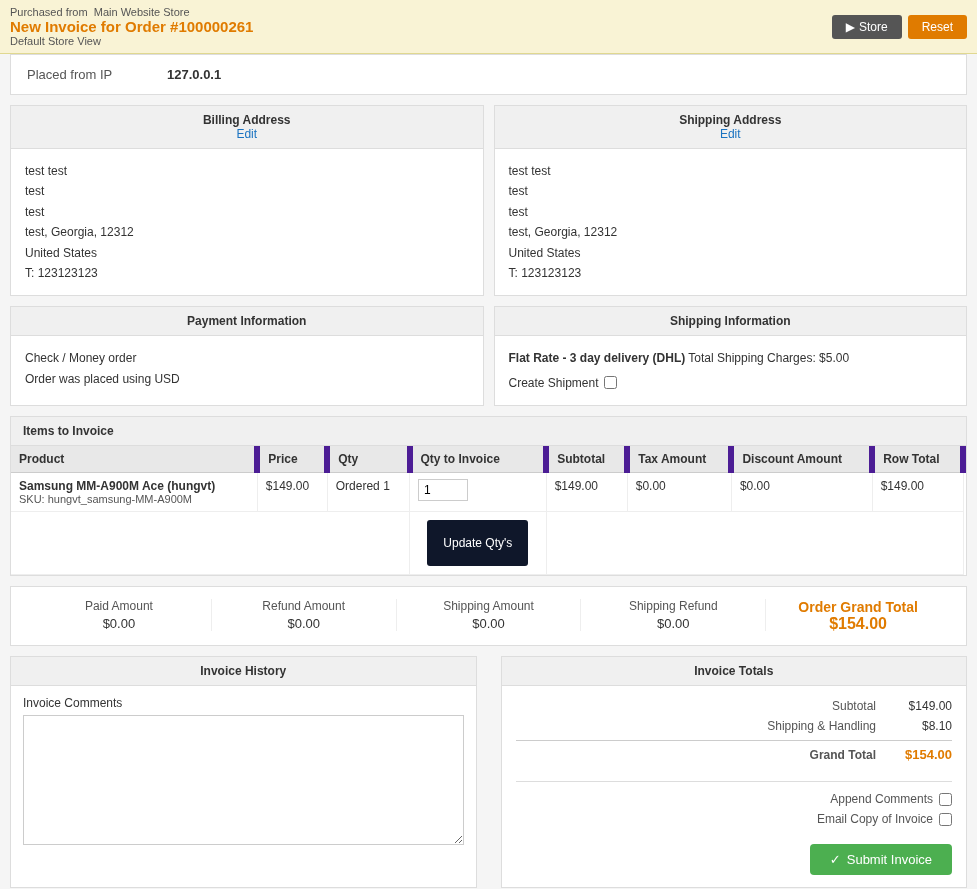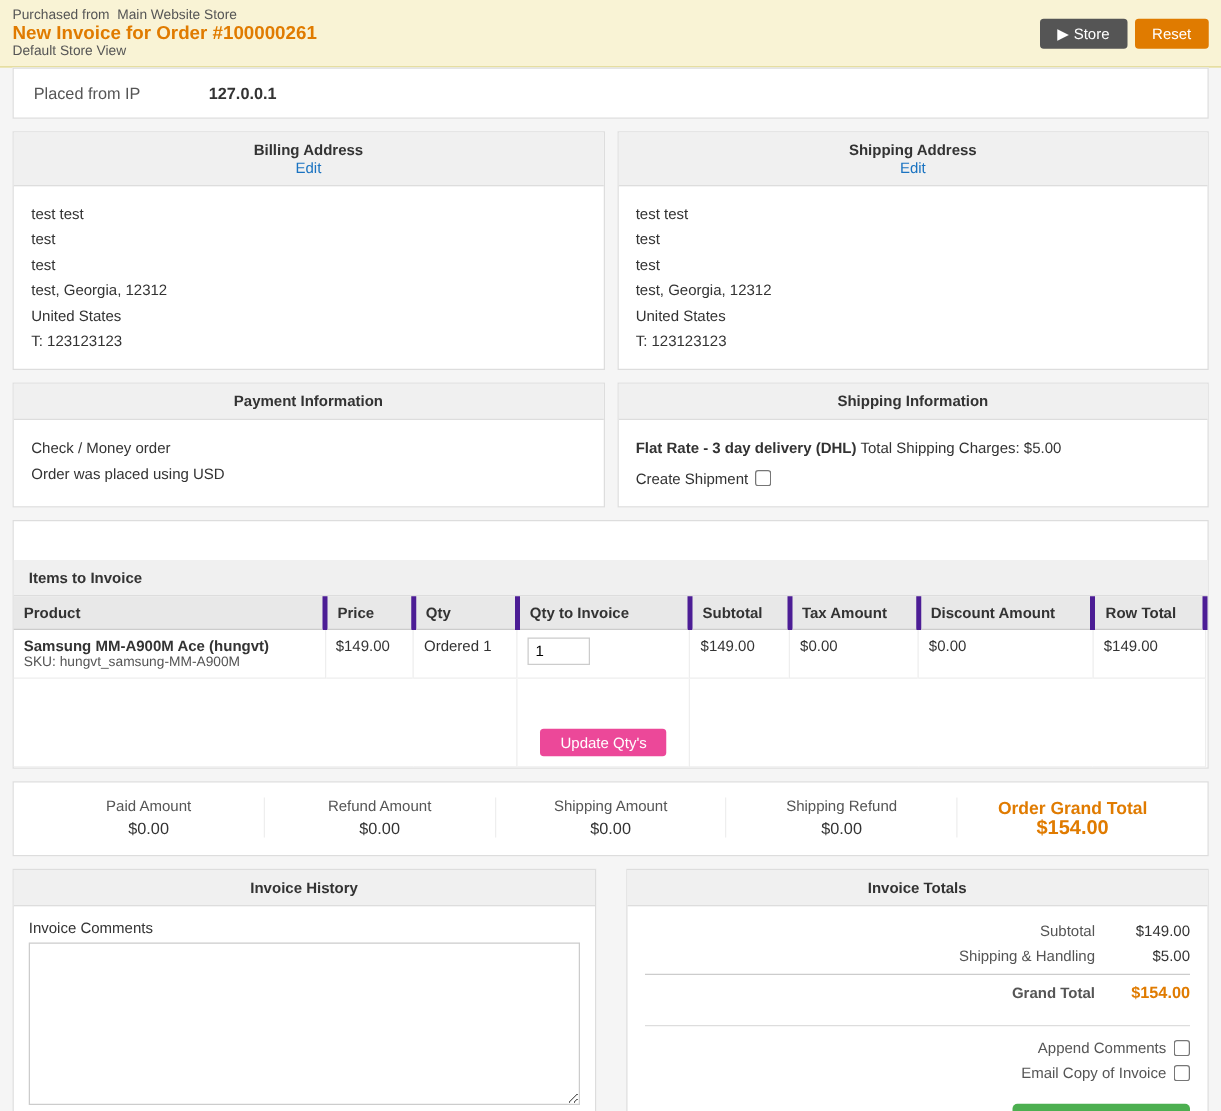--- a/index.html
+++ b/index.html
@@ -76,58 +76,56 @@
     .shipping-info-text { font-size: 12px; }
     .shipping-create { display: flex; align-items: center; gap: 5px; font-size: 12px; margin-top: 4px; }
 
     .items-table-section { background: #fff; border: 1px solid #ddd; margin-bottom: 10px; }
     .items-table-header {
       background: #f0f0f0;
       border-bottom: 1px solid #ddd;
       padding: 7px 12px;
       font-weight: bold;
       font-size: 12px;
-      margin-top: 31px;
     }
     table { width: 100%; border-collapse: collapse; }
     table thead tr { background: #e8e8e8; }
     table thead th {
       padding: 6px 8px;
       text-align: left;
       font-size: 12px;
       border-bottom: 1px solid #ccc;
-      border-right: 4px solid #4c1d95;
+      border-right: 6px solid #4c1d95;
       color: #333;
     }
     table tbody tr { border-bottom: 1px solid #eee; }
     table tbody td {
       padding: 6px 8px;
       font-size: 12px;
       vertical-align: top;
       border-right: 1px solid #eee;
     }
     .qty-input {
       width: 50px;
       border: 1px solid #ccc;
       padding: 3px 5px;
       font-size: 12px;
     }
     .update-qty-row td {
       text-align: center;
       padding: 8px;
     }
     .btn-update-qty {
-      background: #ec4899;
+      background: #0f172a;
       color: #fff;
       border: none;
-      padding: 4px 16px;
+      padding: 16px 16px;
       border-radius: 3px;
       cursor: pointer;
       font-size: 12px;
-      margin-top: 32px;
     }
 
     .totals-summary {
       background: #fff;
       border: 1px solid #ddd;
       padding: 12px 16px;
       display: flex;
       gap: 0;
       margin-bottom: 10px;
       align-items: flex-start;
@@ -361,21 +359,21 @@
       <div class="box-header">
         <span>Invoice Totals</span>
       </div>
       <div class="totals-table">
         <div class="totals-table-row">
           <span class="totals-table-row-label">Subtotal</span>
           <span class="totals-table-row-value">$149.00</span>
         </div>
         <div class="totals-table-row">
           <span class="totals-table-row-label">Shipping &amp; Handling</span>
-          <span class="totals-table-row-value">$5.00</span>
+          <span class="totals-table-row-value">$8.10</span>
         </div>
         <div class="totals-table-row grand">
           <span class="totals-table-row-label">Grand Total</span>
           <span class="totals-table-row-value">$154.00</span>
         </div>
       </div>
       <hr class="totals-divider">
       <div class="append-row">
         <span class="append-label">Append Comments</span>
         <input type="checkbox" style="">

